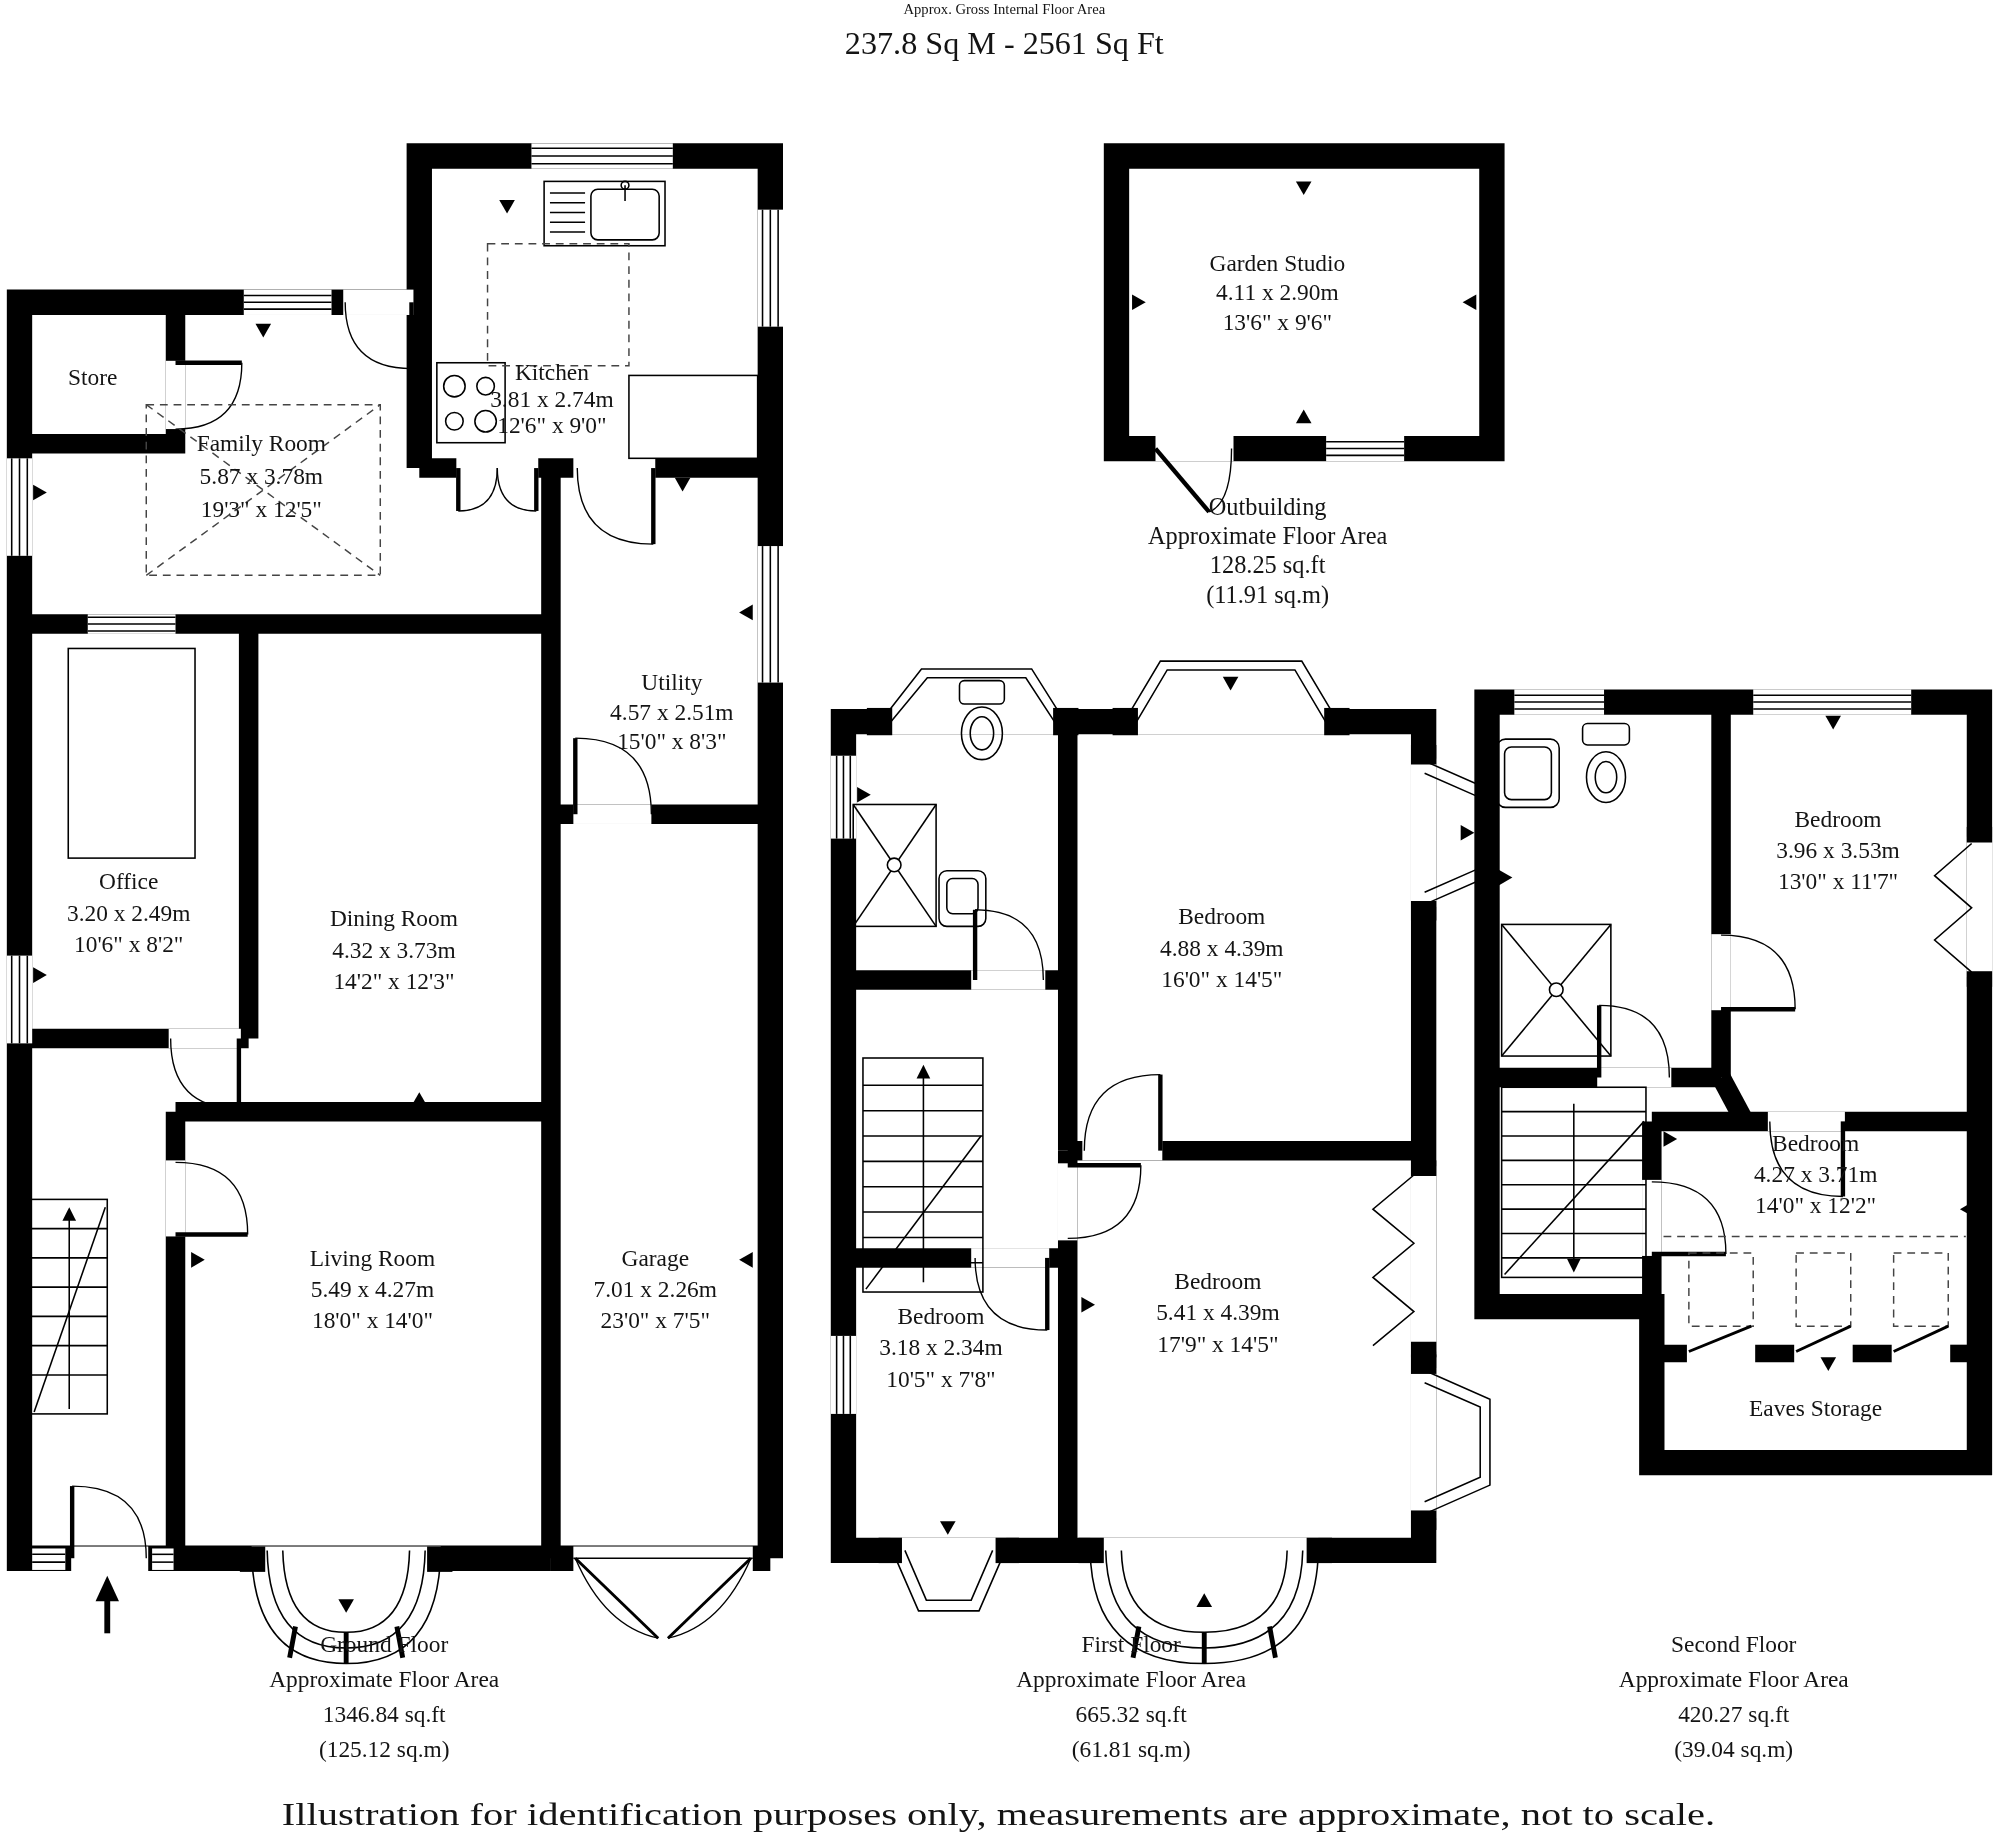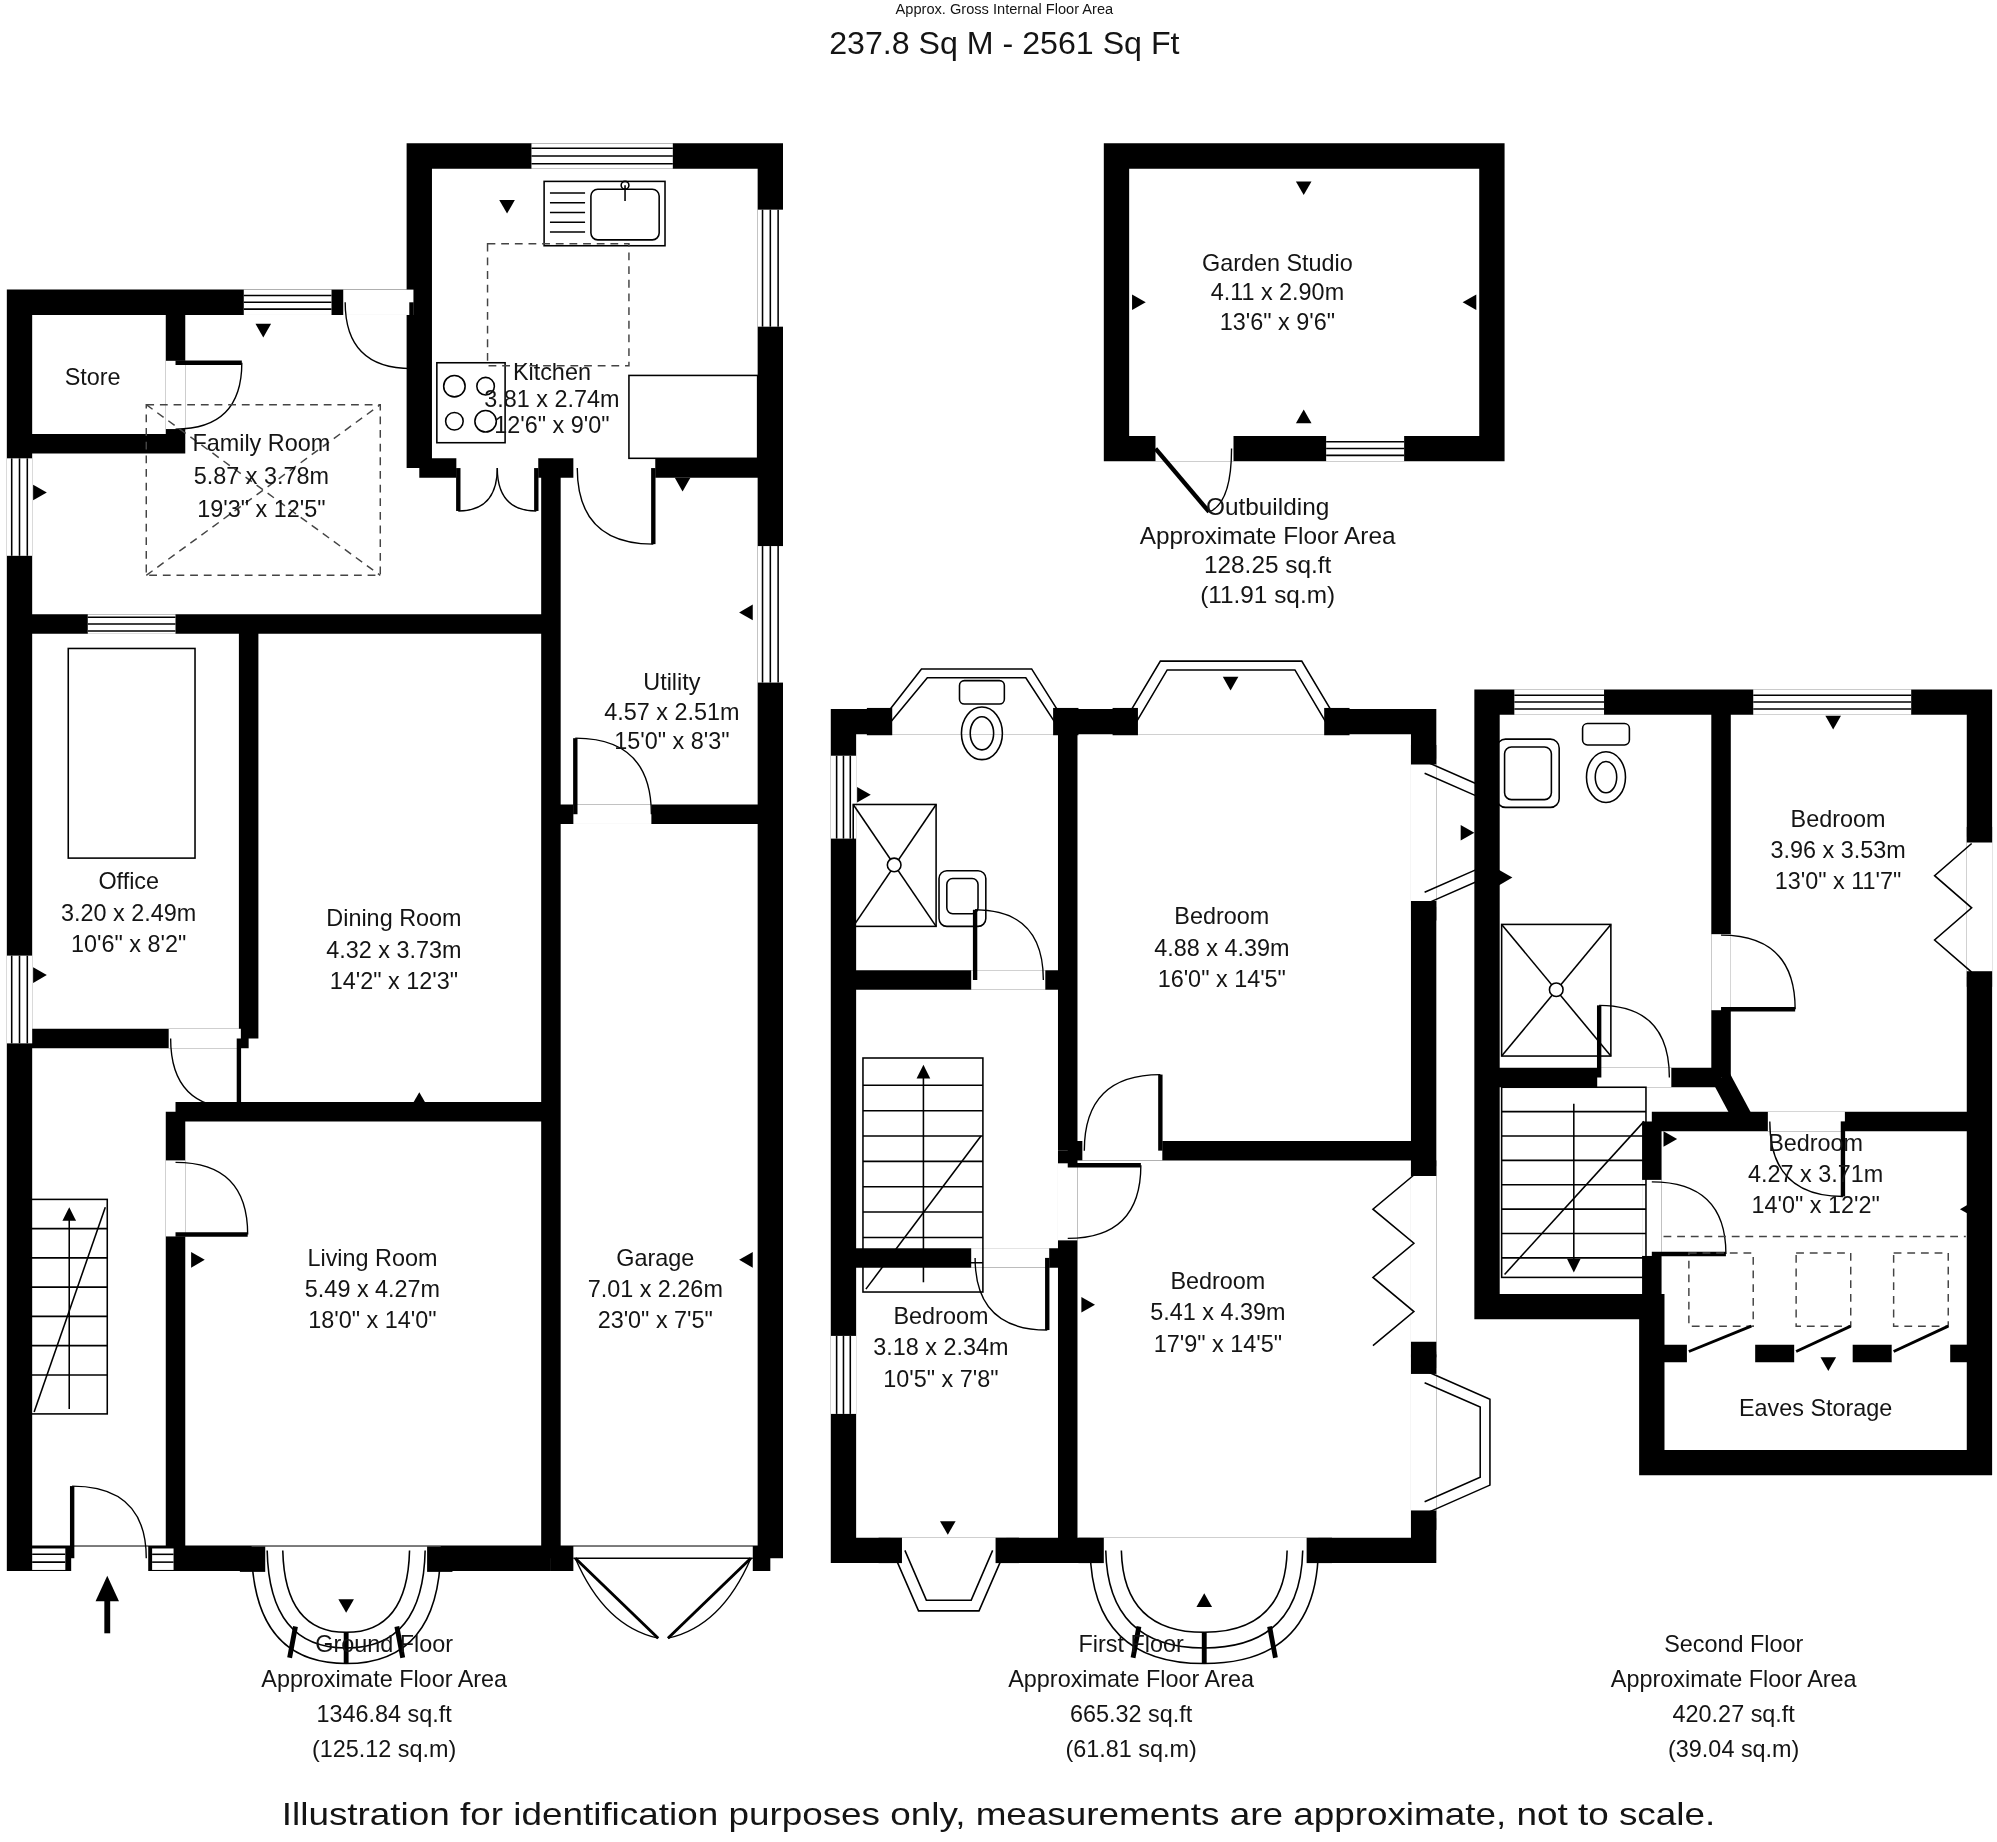--- a/index.html
+++ b/index.html
@@ -1,16 +1,16 @@
 <!DOCTYPE html>
 <html><head>
 <meta charset="utf-8">
 <style>
   html,body{margin:0;padding:0;background:#fff;}
-  .page{width:1997px;height:1842px;position:relative;background:#fff;font-family:Liberation Sans, sans-serif;}
+  .page{width:1997px;height:1842px;position:relative;background:#fff;font-family:Liberation Serif, serif;}
   svg{display:block;}
   
   .wall{fill:none;stroke:#000;stroke-width:26;stroke-linecap:butt;stroke-linejoin:miter;}
   .iwall{fill:none;stroke:#000;stroke-width:20;stroke-linecap:butt;}
   .swall{fill:none;stroke:#000;stroke-width:18;stroke-linecap:butt;}
   .gap{fill:#fff;stroke:none;}
   .thin{fill:none;stroke:#000;stroke-width:1.6;}
   .med{fill:none;stroke:#000;stroke-width:3;}
   .leaf{fill:none;stroke:#000;stroke-width:4.5;}
   .arc{fill:none;stroke:#000;stroke-width:1.4;}

